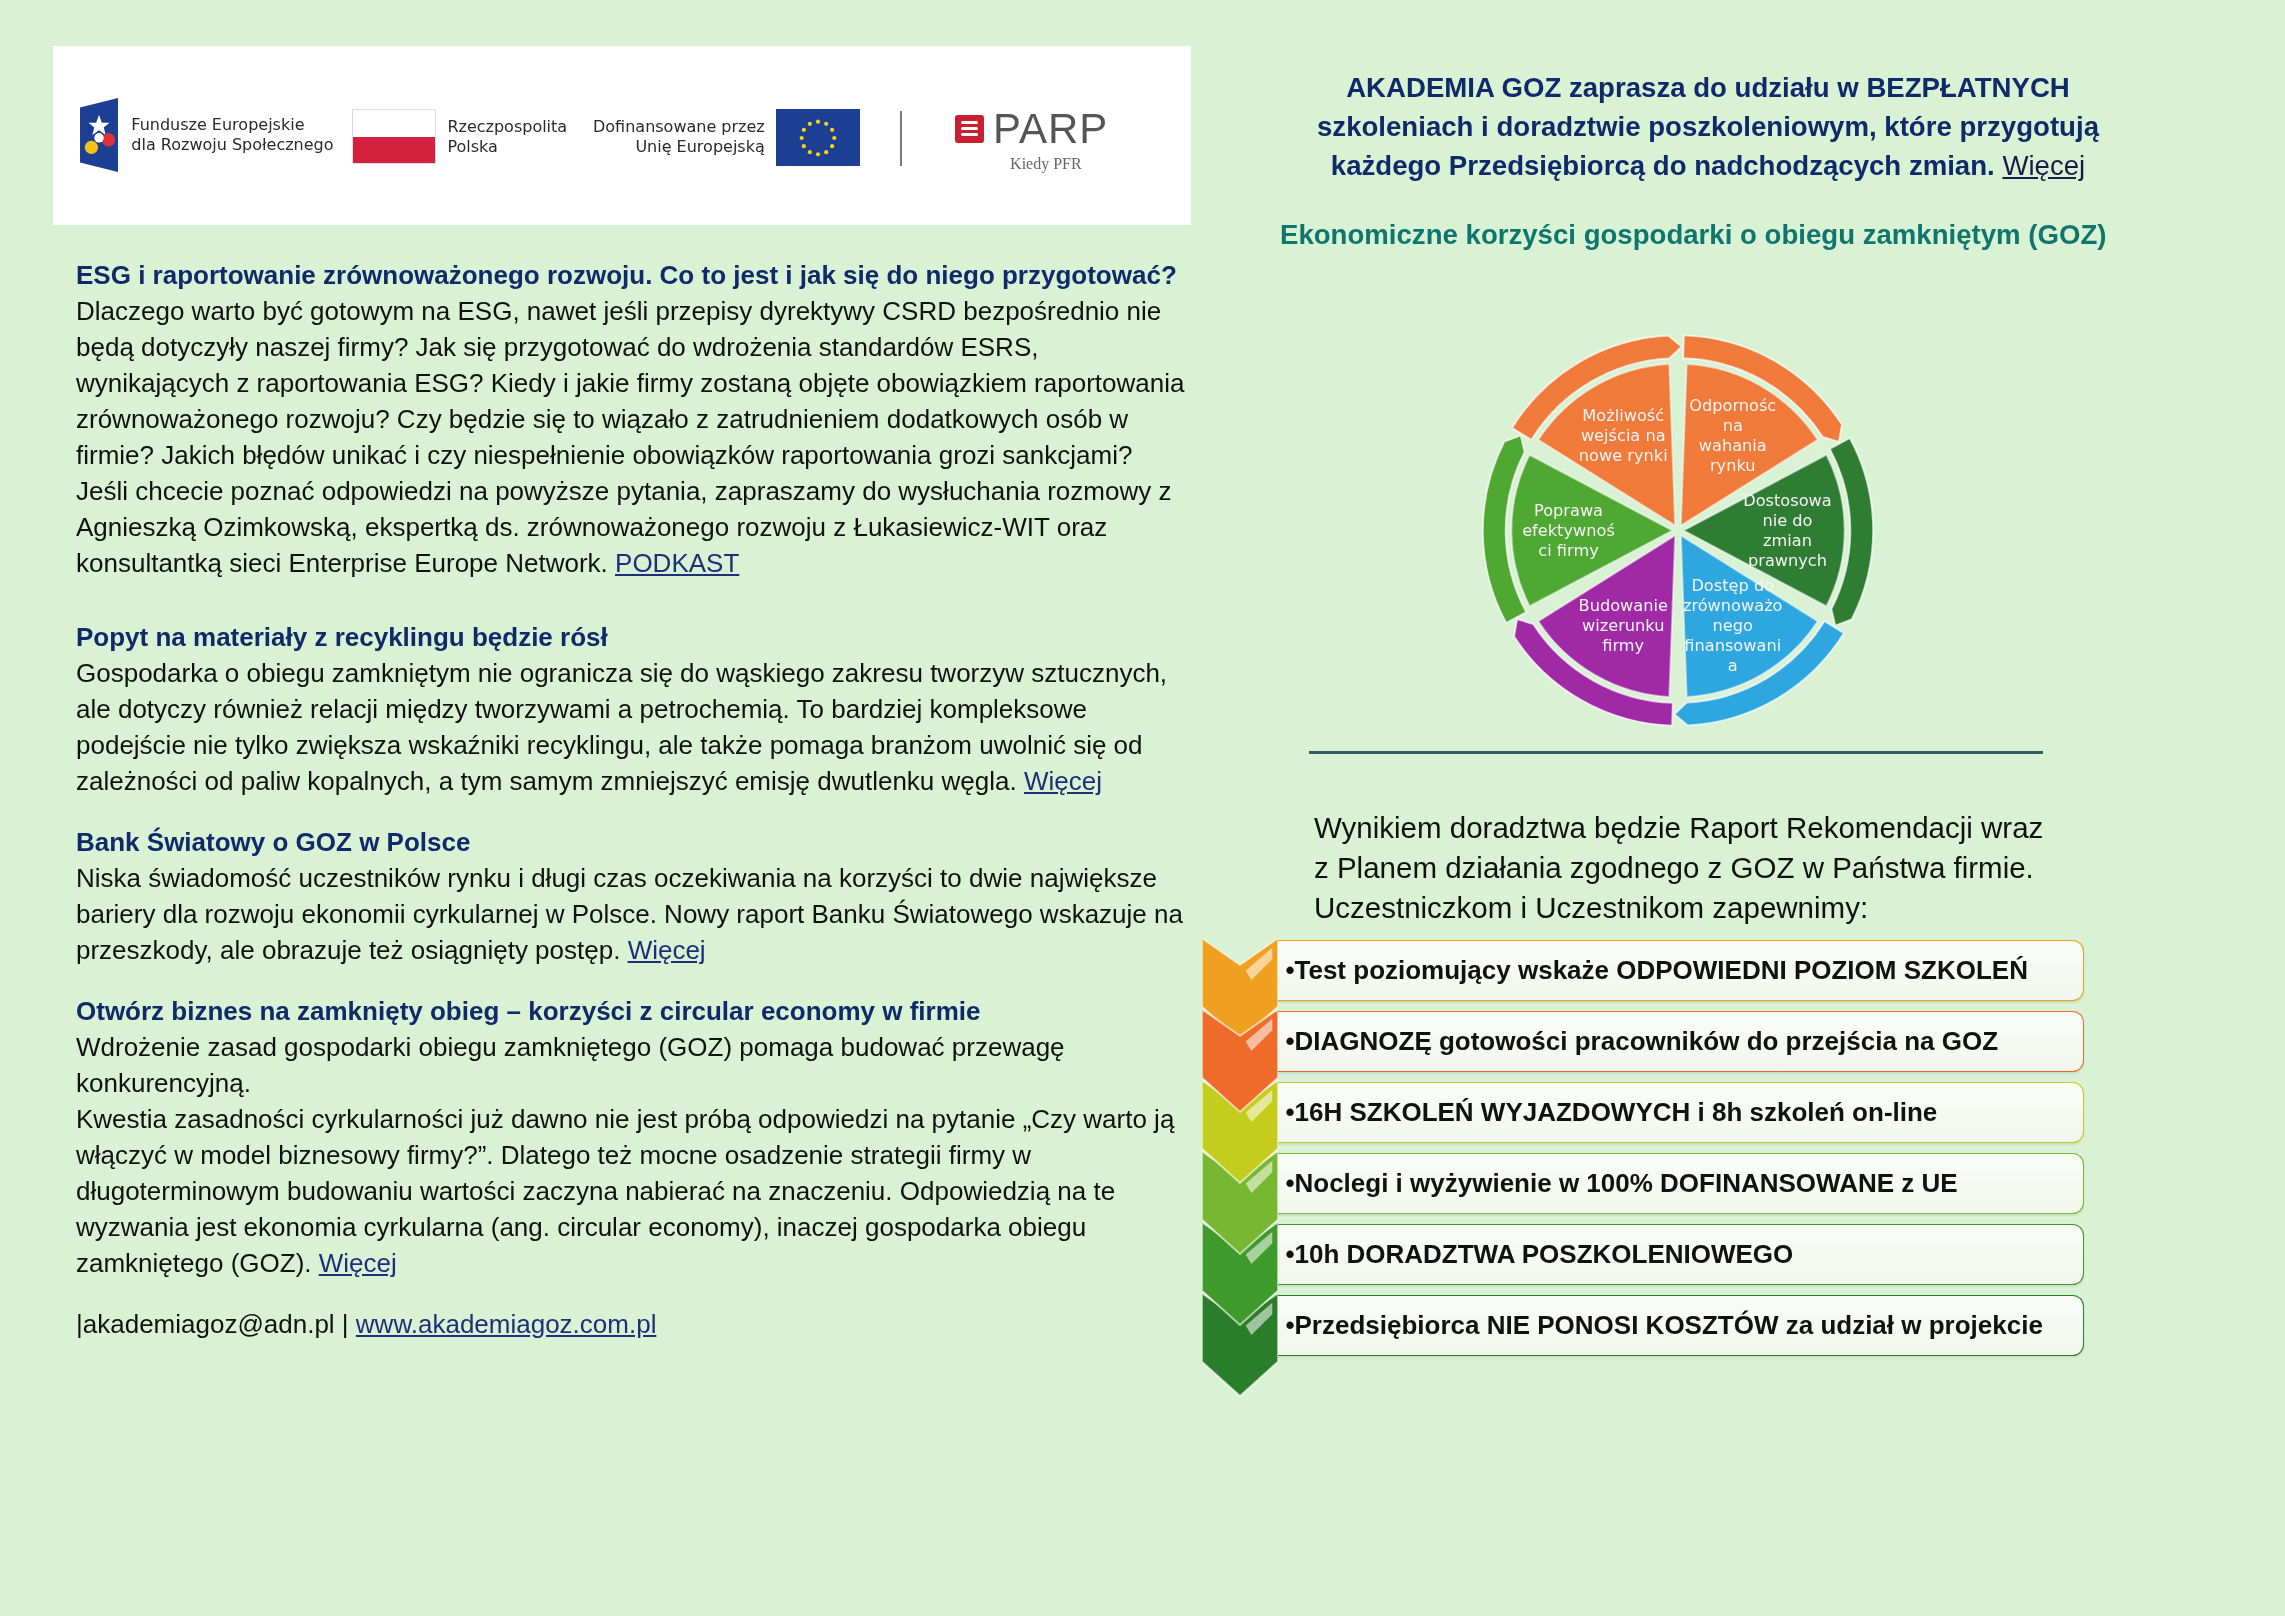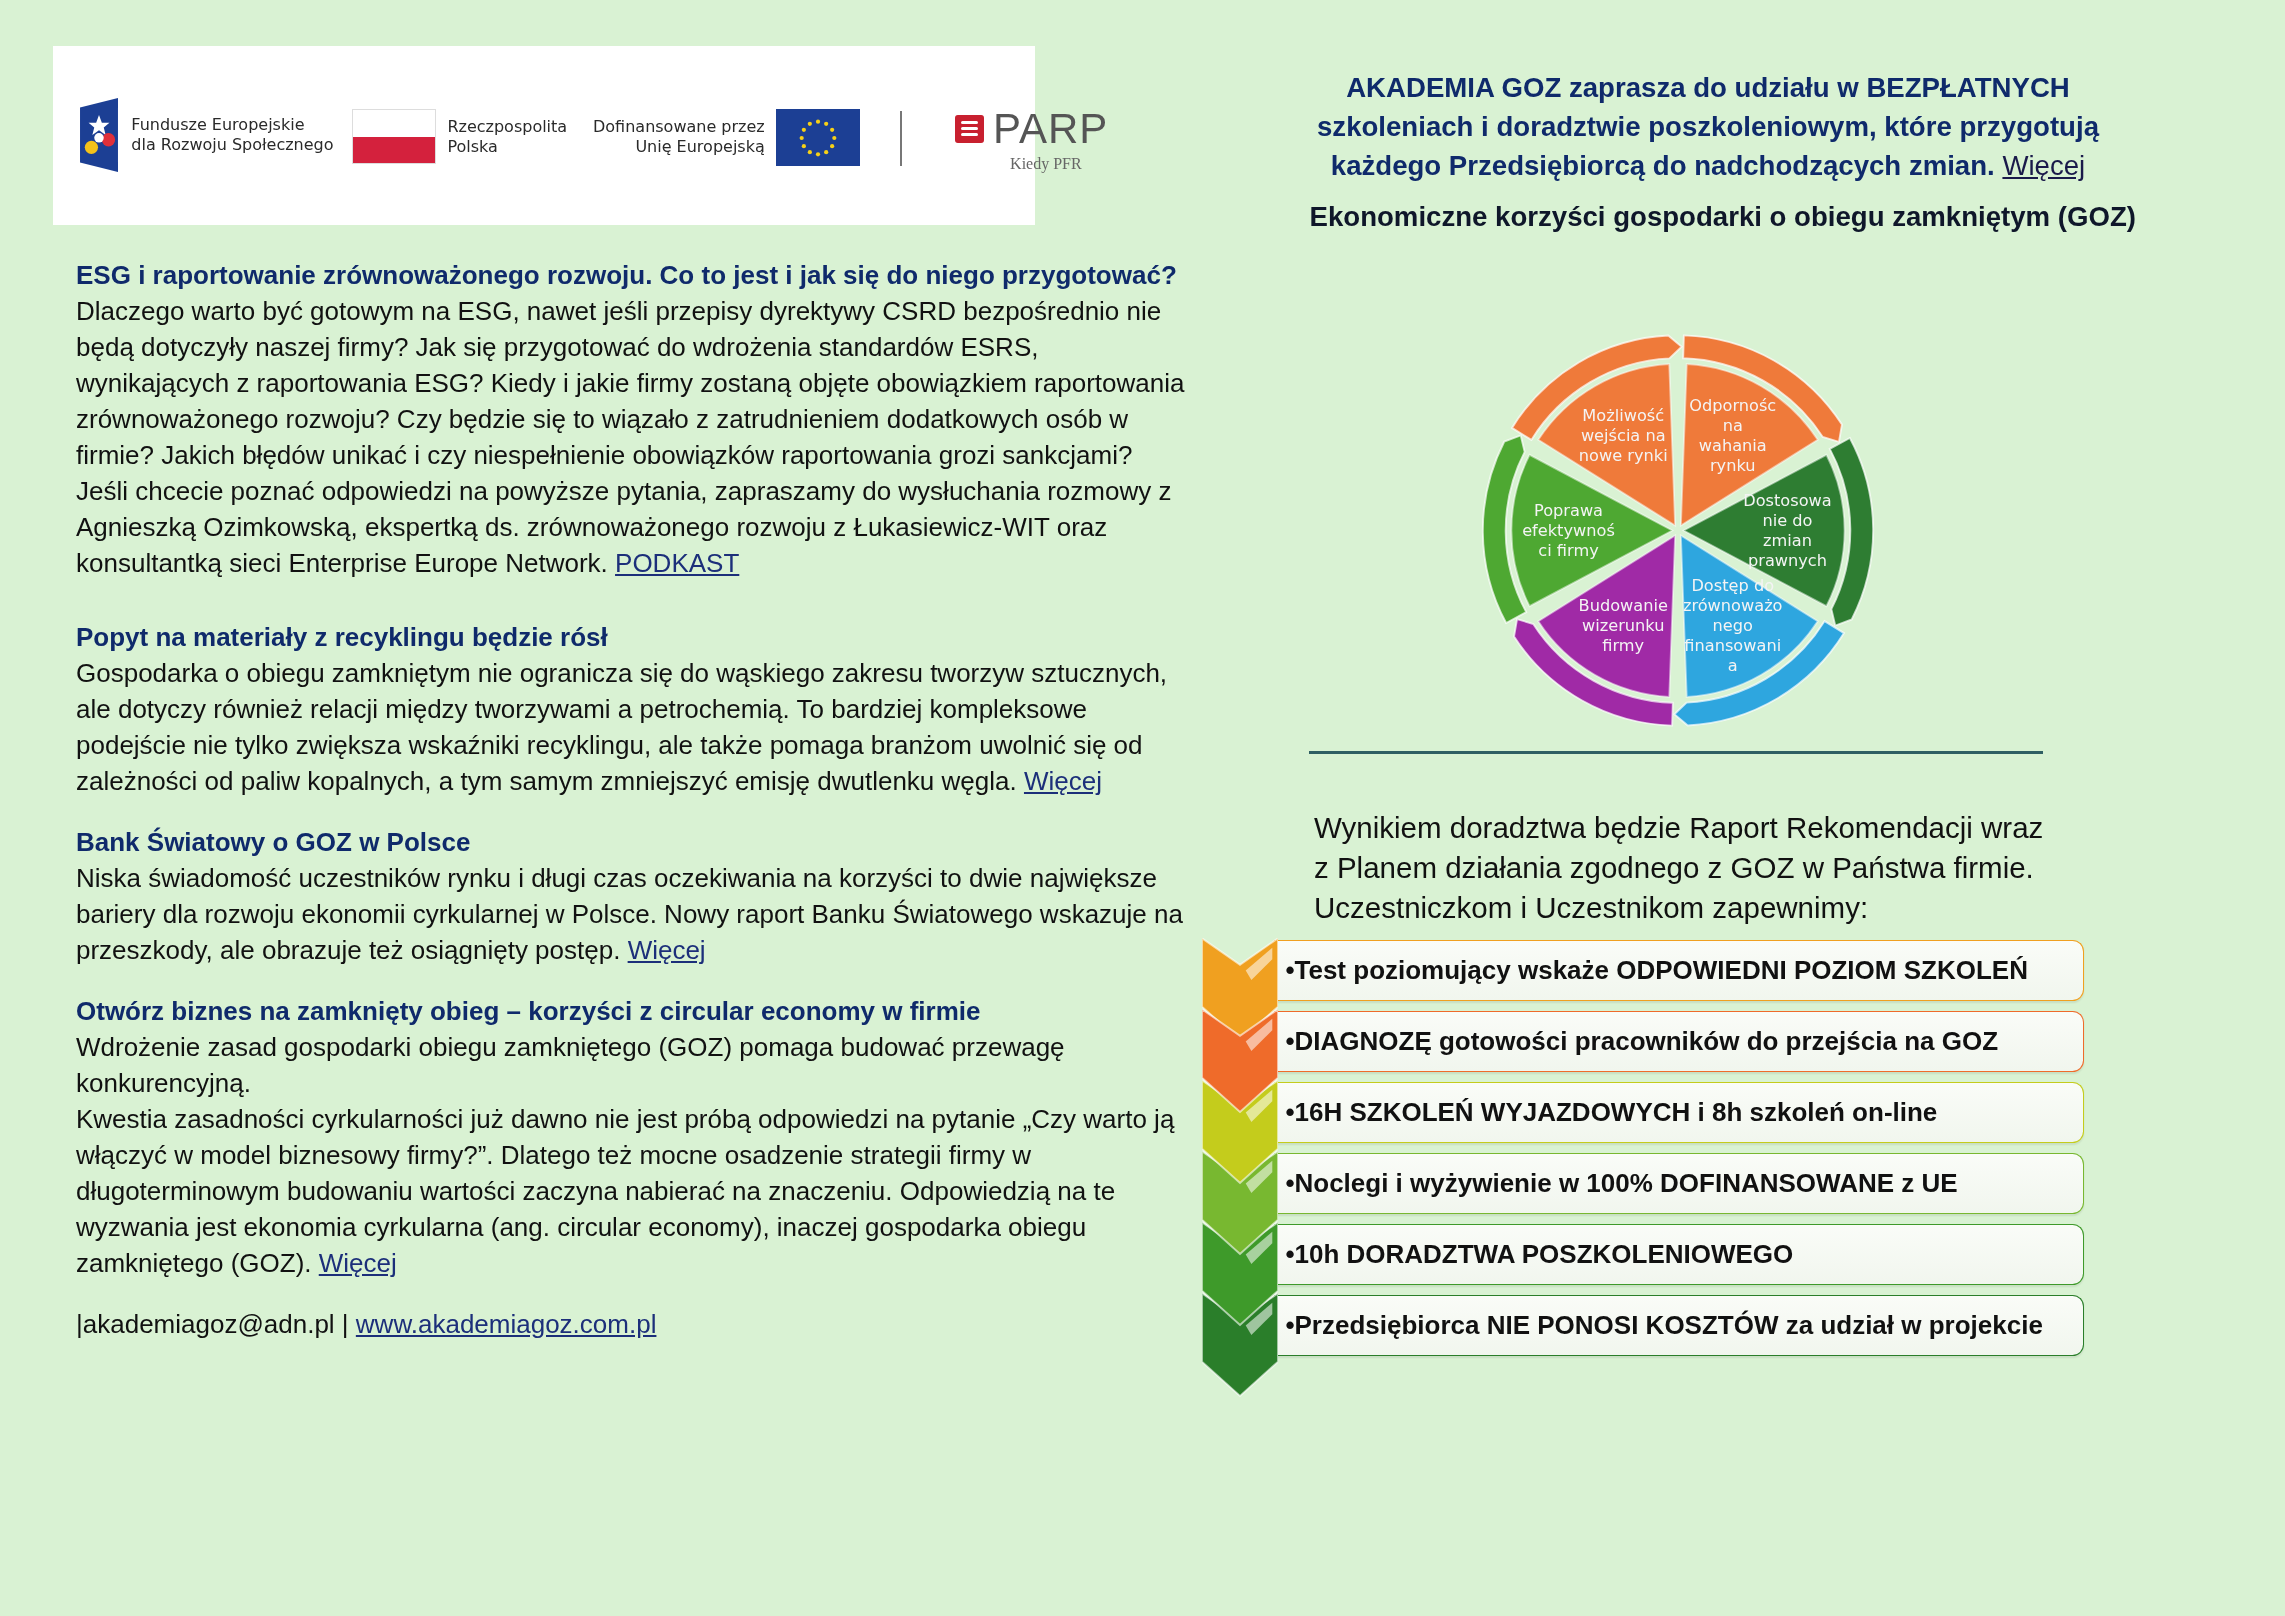--- a/index.html
+++ b/index.html
@@ -3,21 +3,21 @@
 <meta charset="utf-8">
 <style>
   html, body { margin: 0; padding: 0; }
   body {
     width: 2286px; height: 1617px; overflow: hidden;
     background: #d9f2d3;
     font-family: "Liberation Sans", sans-serif;
     position: relative;
   }
   .logo-bar {
-    position: absolute; left: 53px; top: 46px; width: 982px; height: 179px;
+    position: absolute; left: 53px; top: 46px; width: 1138px; height: 179px;
     background: #ffffff;
   }
   .logo { position: absolute; display: flex; align-items: center; }
   .fe-mark { width: 38px; height: 74px; }
   .logo-text { font-size: 16px; color: #2a2a2a; line-height: 20px; font-family: "DejaVu Sans", sans-serif; }
   .fe { left: 27px; top: 52px; }
   .fe .logo-text { margin-left: 13.3px; }
   .pl { left: 299px; top: 63px; }
   .pl-flag { width: 84px; height: 55px; border: 1px solid #ddd; box-sizing: border-box; display:flex; flex-direction:column; }
   .pl-flag .w { flex: 1; background: #fff; }
@@ -45,21 +45,21 @@
   }
   .article p { margin: 0; }
   a.link { color: #1c2f7a; text-decoration: underline; }
   .contact { margin-top: 23px; }
 
   .right-col { position: absolute; left: 1280px; top: 68px; width: 856px; }
   .invite {
     text-align: center; font-weight: bold; font-size: 27.6px; line-height: 39px; color: #0f2a6b;
   }
   .invite a { font-weight: normal; color: #1a1a4a; }
-  .goz-title { text-align: right; font-weight: bold; font-size: 27.6px; color: #0f172a; margin-top: 16px; }
+  .goz-title { text-align: left; font-weight: bold; font-size: 27.6px; color: #0f766e; margin-top: 34px; }
   .wheel-wrap { position: absolute; left: 179px; top: 234px; width: 438px; height: 457px; }
   .divider { position: absolute; left: 28.5px; top: 683px; width: 734px; height: 2.9px; background: #2f5f63; }
   .result { position: absolute; left: 34px; top: 740px; width: 780px; font-size: 29.5px; line-height: 40px; color: #111; }
 
   .steps { position: absolute; left: 1202px; top: 938px; width: 894px; }
   .step { position: relative; height: 71px; margin-bottom: 0; }
   .step .box {
     position: absolute; left: 72px; top: 1.9px; width: 810px; height: 61px;
     background: linear-gradient(#fafcf8, #f1f6ee);
     border: 1.9px solid; border-left: none; border-radius: 0 11.4px 11.4px 0;

